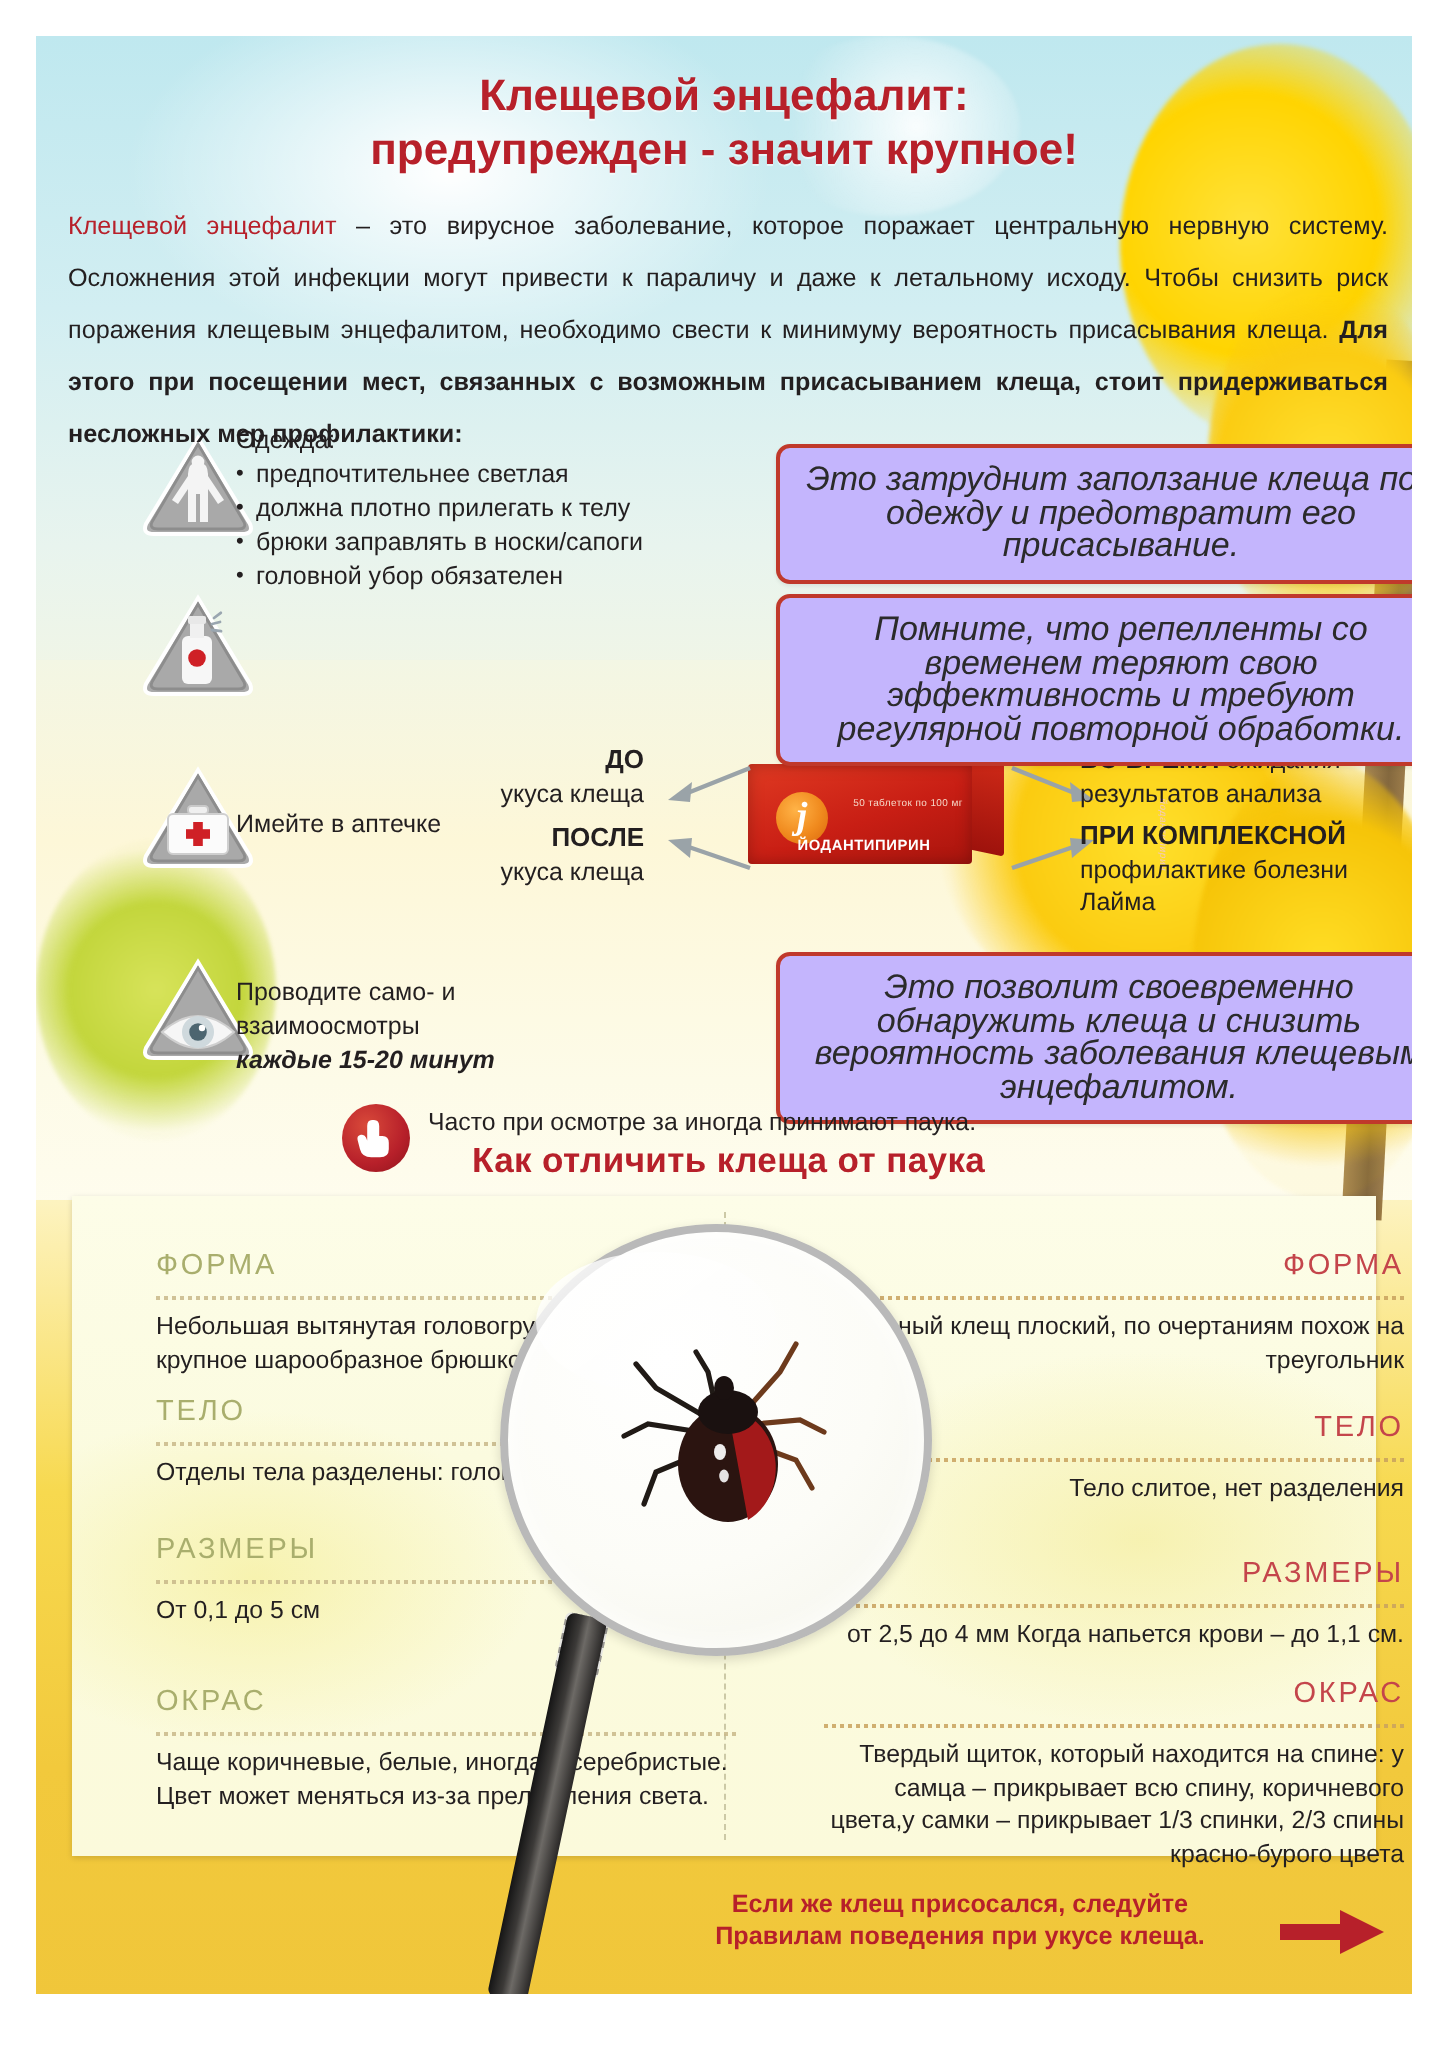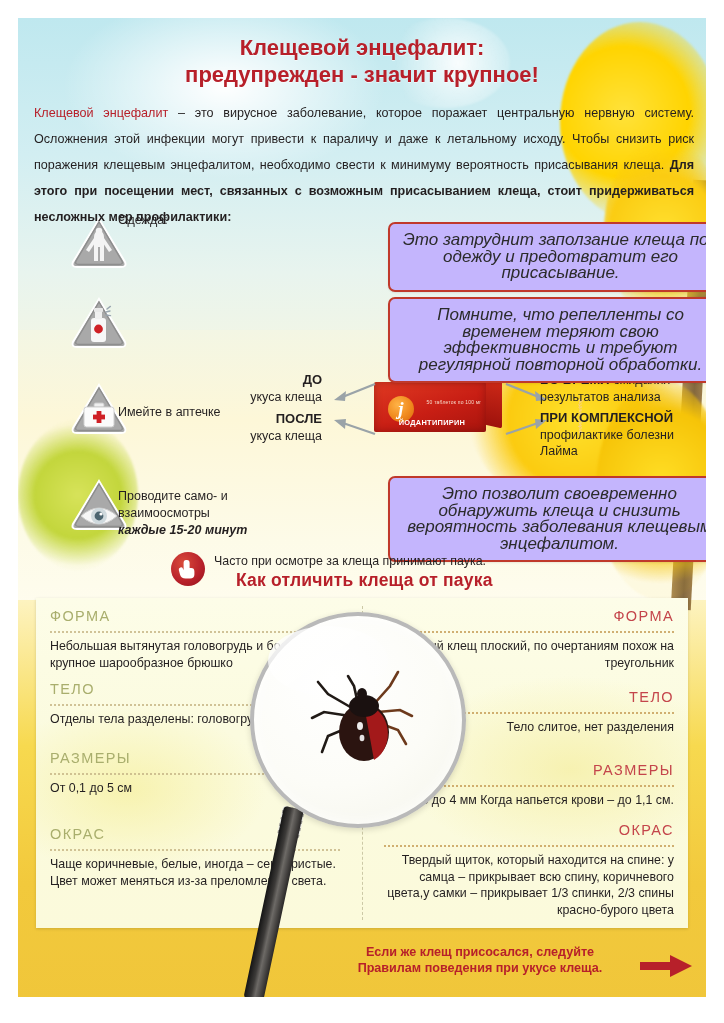--- a/index.html
+++ b/index.html
@@ -211,21 +211,21 @@
     background:
       radial-gradient(ellipse 200px 120px at 14% 58%, rgba(245,238,150,.65) 0%, rgba(245,238,150,0) 70%),
       radial-gradient(ellipse 230px 130px at 82% 52%, rgba(243,234,140,.55) 0%, rgba(243,234,140,0) 72%);
     pointer-events:none;
   }
   .cmp-divider{
     position:absolute; left:50%; top:8px; width:0; height:314px;
     border-left:1px dashed #ccc9a6;
   }
 
-  .col{ position:absolute; top:0; width:290px; z-index:16; }
+  .col{ position:absolute; top:17px; width:290px; z-index:16;margin-left:28px; }
   .col.left{ left:14px; text-align:left; }
   .col.right{ left:348px; text-align:right; }
 
   .cat{
     font-size:14.5px; letter-spacing:1.4px; margin-top:10px;
   }
   .col.left .cat{ color:#a9ae6d; }
   .col.right .cat{ color:#c4454b; }
   .dots{
     height:6px; margin:3px 0 5px 0;
@@ -308,20 +308,26 @@
       <path d="M29 3 L55 46 Q57 51 51 51 L7 51 Q1 51 3 46 Z" fill="#a9a9a9" stroke="#ffffff" stroke-width="2"></path>
       <path d="M29 6 L52 45 Q53.5 48.5 49 48.5 L9 48.5 Q4.5 48.5 6 45 Z" fill="none" stroke="#8d8d8d" stroke-width="1.4"></path>
       <path d="M29 14 q-5 2 -5 7 l0 24 4 0 0-14 2 0 0 14 4 0 0-24 q0-5 -5-7 z" fill="#f4f4f4"></path>
       <path d="M24 22 l-8 12 3 2 6-9 z" fill="#f4f4f4"></path>
       <path d="M34 22 l8 12 -3 2 -6-9 z" fill="#f4f4f4"></path>
       <circle cx="29" cy="15" r="3.2" fill="#f4f4f4"></circle>
     </svg>
   </div>
   <div class="adv-text" style="left:118px; top:212px; width:215px;">
     <span class="head">Одежда:</span>
+    <ul>
+      <li>предпочтительнее светлая</li>
+      <li>должна плотно прилегать к телу</li>
+      <li>брюки заправлять в носки/сапоги</li>
+      <li>головной убор обязателен</li>
+    </ul>
   </div>
   <div class="callout" style="left:340px; top:222px; width:345px;">Это затруднит заползание клеща под одежду и предотвратит его присасывание.</div>
 
   <div class="tri-icon" style="left:70px; top:296px;">
     <svg viewBox="0 0 58 54">
       <path d="M29 3 L55 46 Q57 51 51 51 L7 51 Q1 51 3 46 Z" fill="#a9a9a9" stroke="#ffffff" stroke-width="2"></path>
       <path d="M29 6 L52 45 Q53.5 48.5 49 48.5 L9 48.5 Q4.5 48.5 6 45 Z" fill="none" stroke="#8d8d8d" stroke-width="1.4"></path>
       <rect x="21" y="22" width="15" height="24" rx="3" fill="#f7f7f7"></rect>
       <rect x="25" y="15" width="7" height="8" fill="#f0f0f0"></rect>
       <rect x="24" y="12" width="9" height="4" rx="1" fill="#e8e8e8"></rect>
@@ -416,21 +422,21 @@
     <span class="head">взаимоосмотры</span>
     <span class="head" style="font-weight:bold; font-style:italic;">каждые 15-20 минут</span>
   </div>
   <div class="callout" style="left:340px; top:476px; width:343px;">Это позволит своевременно обнаружить клеща и снизить вероятность заболевания клещевым энцефалитом.</div>
 
   <div class="hand-badge">
     <svg width="20" height="22" viewBox="0 0 20 22">
       <path d="M9 2 q2.6 0 2.6 3 l0 5 1.6 0 q3.2 0 3.2 3.4 l0 3.2 q0 4 -4.4 4 l-4.4 0 q-4.6 0 -5.6 -4 l-1.2 -4.6 q-.5 -2.1 1.6 -2.6 q1.8 -.4 2.6 1.4 l.6 1.4 l0 -7.2 q0 -3 2.4 -3 z" fill="#ffffff"></path>
     </svg>
   </div>
-  <div class="cmp-note">Часто при осмотре за клеща принимают паука.</div>
+  <div class="cmp-note">Часто при осмотре за иногда принимают паука.</div>
   <div class="cmp-title">Как отличить клеща от паука</div>
 
   <div class="cmp-panel">
     <div class="cmp-wash"></div>
     <div class="cmp-divider"></div>
 
     <div class="col left">
       <div class="cat">ФОРМА</div>
       <div class="dots"></div>
       <div class="cat-body">Небольшая вытянутая головогрудь и более крупное шарообразное брюшко</div>

